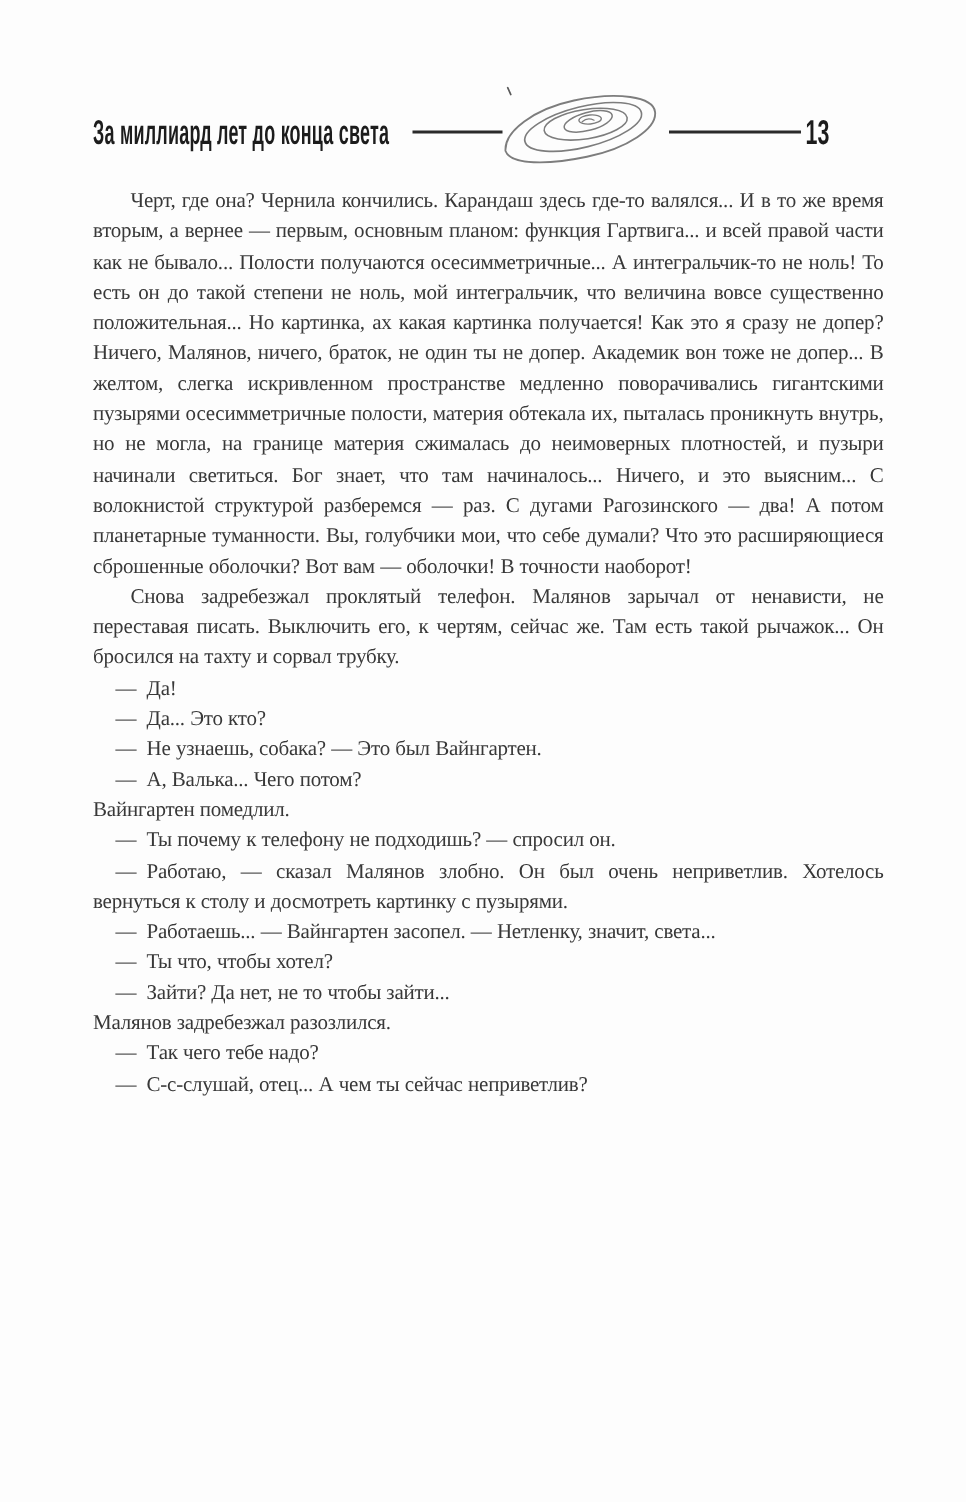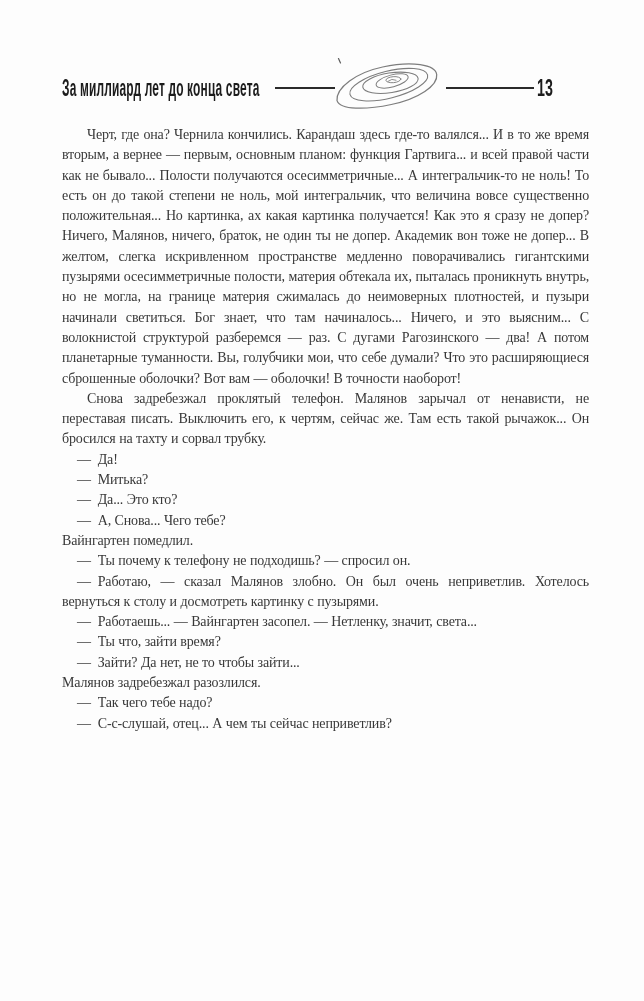--- a/index.html
+++ b/index.html
@@ -107,27 +107,27 @@
     <div class="rule rule-right"></div>
 
     <div class="page-number">13</div>
   </div>
 
   <div class="text-block">
 
   <p class="para indent">Черт, где она? Чернила кончились. Карандаш здесь где-то валялся... И в то же время вторым, а вернее — первым, основным планом: функция Гартвига... и всей правой части как не бывало... Полости получаются осесимметричные... А интегральчик-то не ноль! То есть он до такой степени не ноль, мой интегральчик, что величина вовсе существенно положительная... Но картинка, ах какая картинка получается! Как это я сразу не допер? Ничего, Малянов, ничего, браток, не один ты не допер. Академик вон тоже не допер... В желтом, слегка искривленном пространстве медленно поворачивались гигантскими пузырями осесимметричные полости, материя обтекала их, пыталась проникнуть внутрь, но не могла, на границе материя сжималась до неимоверных плотностей, и пузыри начинали светиться. Бог знает, что там начиналось... Ничего, и это выясним... С волокнистой структурой разберемся — раз. С дугами Рагозинского — два! А потом планетарные туманности. Вы, голубчики мои, что себе думали? Что это расширяющиеся сброшенные оболочки? Вот вам — оболочки! В точности наоборот!</p>
       <p class="para indent">Снова задребезжал проклятый телефон. Малянов зарычал от ненависти, не переставая писать. Выключить его, к чертям, сейчас же. Там есть такой рычажок... Он бросился на тахту и сорвал трубку.</p>
       <p class="para dialogue">— Да!</p>
-      <p class="para dialogue">— Митька?</p>
       <p class="para dialogue">— Да... Это кто?</p>
-      <p class="para dialogue">— А, Снова... Чего тебе?</p>
+      <p class="para dialogue">— Не узнаешь, собака? — Это был Вайнгартен.</p>
+      <p class="para dialogue">— А, Валька... Чего потом?</p>
       <p class="para flush">Вайнгартен помедлил.</p>
       <p class="para dialogue">— Ты почему к телефону не подходишь? — спросил он.</p>
       <p class="para dialogue">— Работаю, — сказал Малянов злобно. Он был очень неприветлив. Хотелось вернуться к столу и досмотреть картинку с пузырями.</p>
       <p class="para dialogue">— Работаешь... — Вайнгартен засопел. — Нетленку, значит, света...</p>
-      <p class="para dialogue">— Ты что, зайти время?</p>
+      <p class="para dialogue">— Ты что, чтобы хотел?</p>
       <p class="para dialogue">— Зайти? Да нет, не то чтобы зайти...</p>
       <p class="para flush">Малянов задребезжал разозлился.</p>
       <p class="para dialogue">— Так чего тебе надо?</p>
       <p class="para dialogue">— С-с-слушай, отец... А чем ты сейчас неприветлив?</p>
     </div>
 
 </div>
 
 </body></html>

